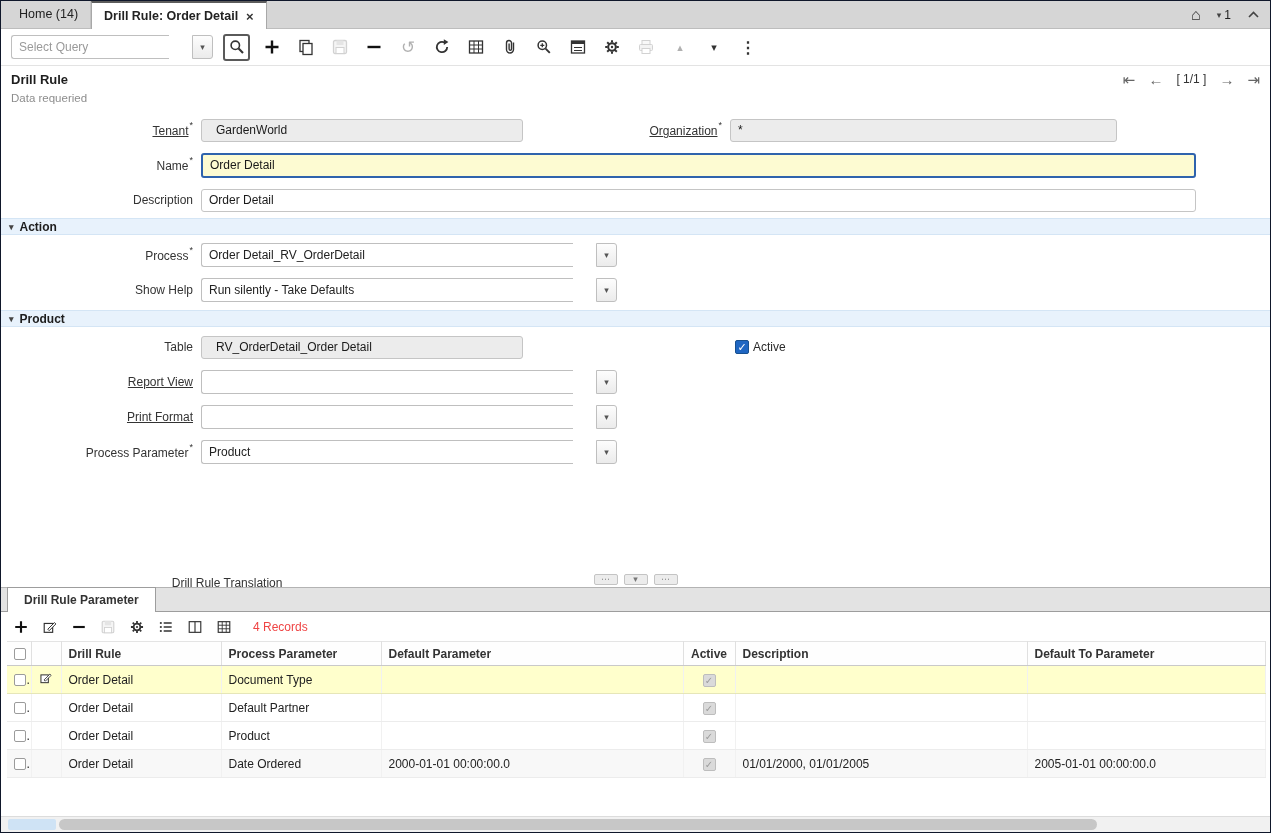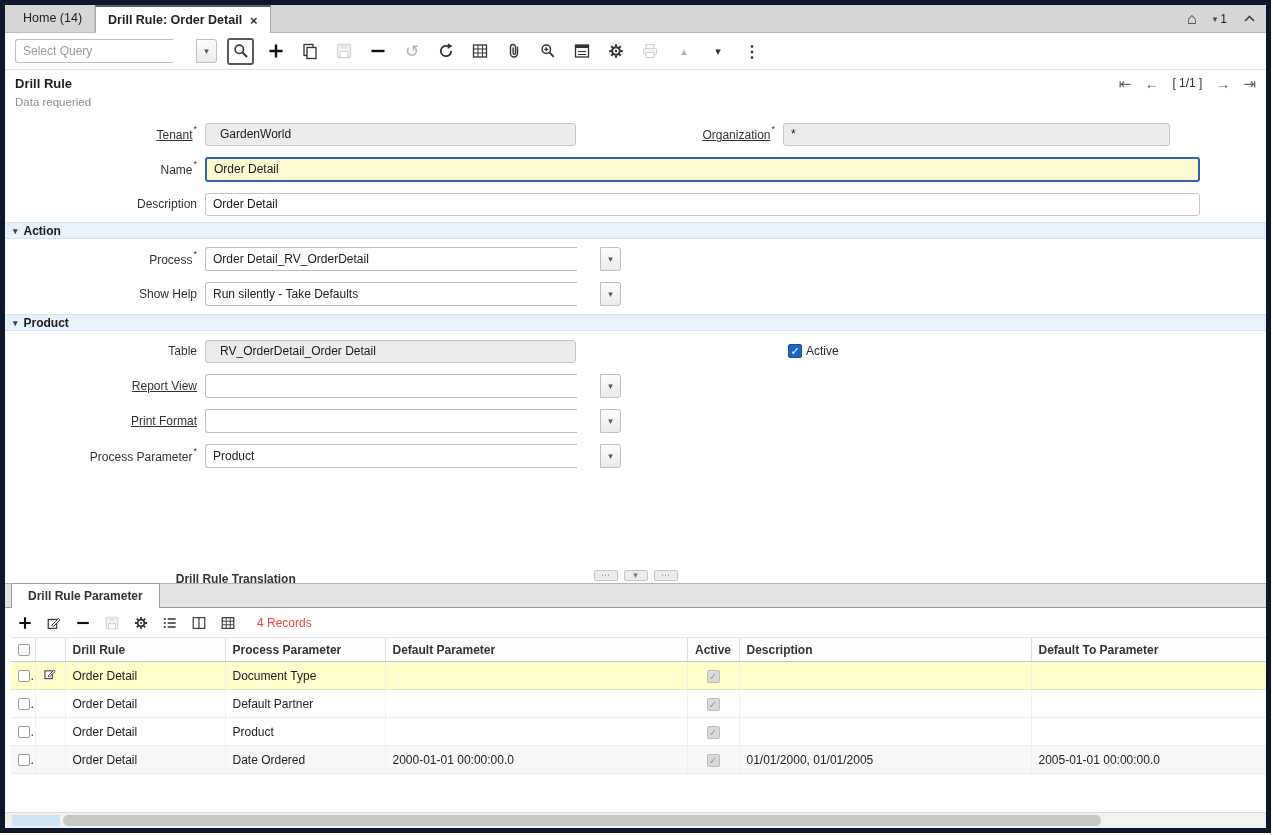--- a/index.html
+++ b/index.html
@@ -1,17 +1,17 @@
 <!DOCTYPE html>
 <html><head>
 <meta charset="utf-8">
 <style>
   * { box-sizing: border-box; margin: 0; padding: 0; }
   body { background:#fff; font-family:"Liberation Sans", sans-serif; }
-  .window { width:1271px; height:833px; border:5px solid #0f172a; background:#fff;
+  .window { width:1271px; height:833px; border:1px solid #0f172a; background:#fff;
             display:flex; flex-direction:column; overflow:hidden; position:relative;
             font-size:12px; color:#222; }
 
   
   .tabbar { height:28px; background:#d6d6d6; border-bottom:1px solid #bdbdbd;
             display:flex; align-items:flex-end; padding-left:6px; flex:0 0 auto; position:relative; }
   .wtab { height:27px; line-height:27px; padding:0 12px; font-size:12.5px; color:#222;
           border-right:1px solid #c3c3c3; cursor:default; white-space:nowrap; }
   .wtab.active { background:#fff; font-weight:bold; border:1px solid #a8a8a8; border-bottom:none;
                  border-top:2px solid #5c5c5c; height:28px; line-height:25px; margin-bottom:-1px;
@@ -52,21 +52,21 @@
   
   .form-panel { flex:1 1 auto; padding-top:8px; overflow:hidden; }
   .frow { display:flex; align-items:center; height:24px; margin-bottom:11px; }
   .lbl { width:200px; text-align:right; padding-right:8px; color:#333; white-space:nowrap; }
   .lbl-r { width:207px; }
   .lbl .u { text-decoration:underline; }
   .lbl sup { font-size:9px; position:relative; top:-2px; margin-left:1px; }
   .field { height:23px; border:1px solid #c5c5c5; border-radius:3px; padding:0 7px;
            font:12px "Liberation Sans",sans-serif; color:#1a1a1a; outline:none; background:#fff; }
   .ro { background:#ececec; }
-  .w-main { width:371px;padding-left:14px; }
+  .w-main { width:322px;padding-left:14px; }
   .w-right { width:387px; }
   .w-full { width:995px; }
   .name-input { width:995px; height:25px; background:#fdfbd2; border:2px solid #2f63ad; }
   .combo .w-combo { width:372px; border-radius:3px 0 0 3px; }
   .band { height:17px; background:#e8f2fc; border-top:1px solid #d4e5f5; border-bottom:1px solid #d4e5f5;
           display:flex; align-items:center; padding-left:8px; font-weight:bold; color:#1d1d1d;
           margin-bottom:8px; cursor:pointer; }
   .band .tri { font-size:9px; color:#444; margin-right:6px; }
   .mb6 { margin-bottom:6px; }
   .mb8 { margin-bottom:8px; }
@@ -77,21 +77,21 @@
 
   
   .splitter { height:16px; display:flex; align-items:center; justify-content:center; gap:6px; flex:0 0 auto; }
   .sp-h { min-width:24px; height:11px; background:#ececec; border:1px solid #c4c4c4; border-radius:2px;
           font-size:9px; line-height:8px; color:#777; text-align:center; cursor:pointer; padding:0 3px; }
 
   
   .detail { flex:0 0 auto; display:flex; flex-direction:column; }
   .dtabs { height:25px; background:#e3e3e3; border-top:1px solid #b3b3b3; border-bottom:1px solid #9d9d9d;
            display:flex; align-items:flex-end; padding-left:6px; }
-  .dtab { padding:0 16px; height:40px; line-height:24px; color:#333; cursor:pointer; white-space:nowrap;font-weight:bold; }
+  .dtab { padding:0 16px; height:40px; line-height:24px; color:#333; cursor:pointer; white-space:nowrap; }
   .dtab.active { background:#fff; font-weight:bold; border:1px solid #9d9d9d; border-bottom:none;
                  margin-bottom:-1px; height:25px; line-height:24px; }
   .dtoolbar { height:29px; display:flex; align-items:center; gap:9px; padding:0 10px; background:#fff; }
   .dtoolbar .tbtn { width:20px; height:20px; }
   .rec-count { margin-left:10px; color:#ef4444; }
 
   table.grid { border-collapse:collapse; table-layout:fixed; width:1259px; margin:0 6px; font-size:12px; }
   .grid th { font-weight:bold; text-align:left; color:#333; padding:4px 7px; height:24px;
              border-top:1px solid #e4e4e4; border-bottom:1px solid #c9c9c9; border-right:1px solid #e0e0e0;
              background:#fefefe; white-space:nowrap; overflow:hidden; cursor:pointer; }

